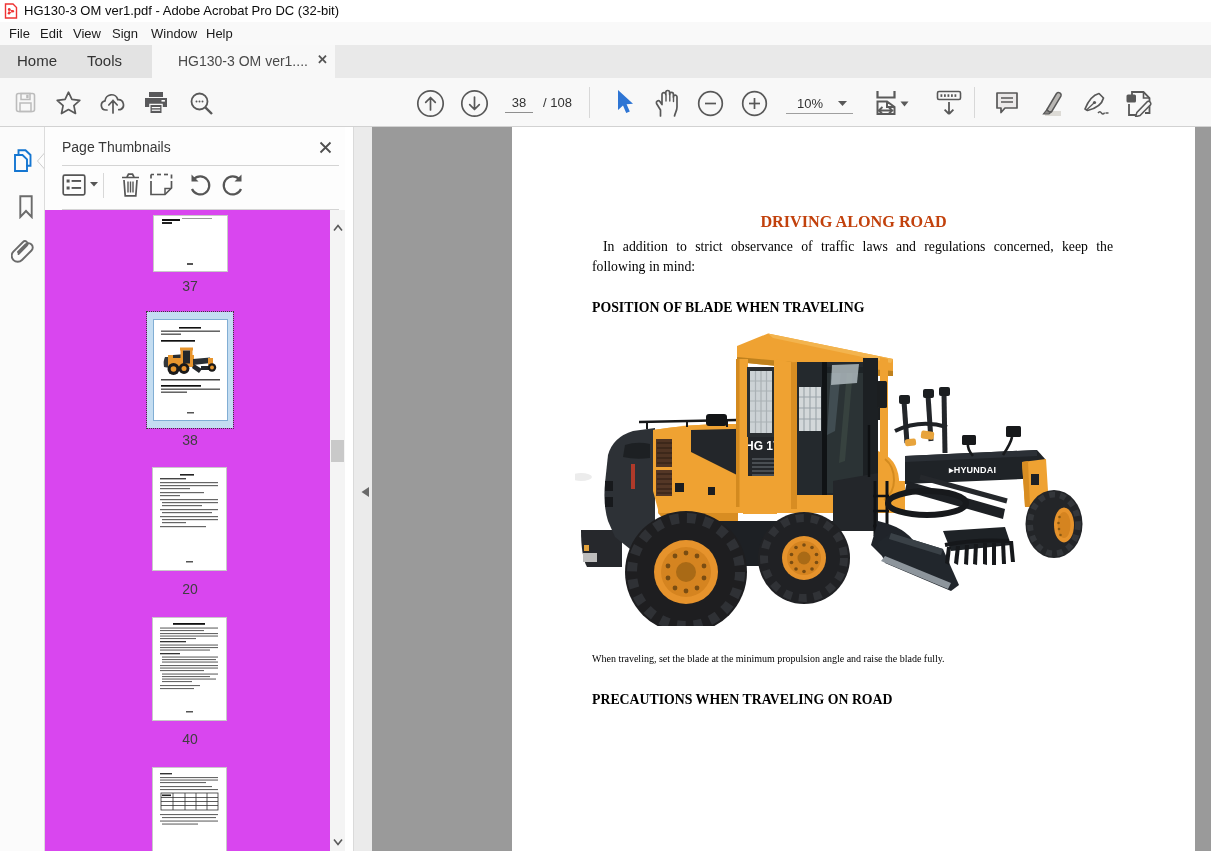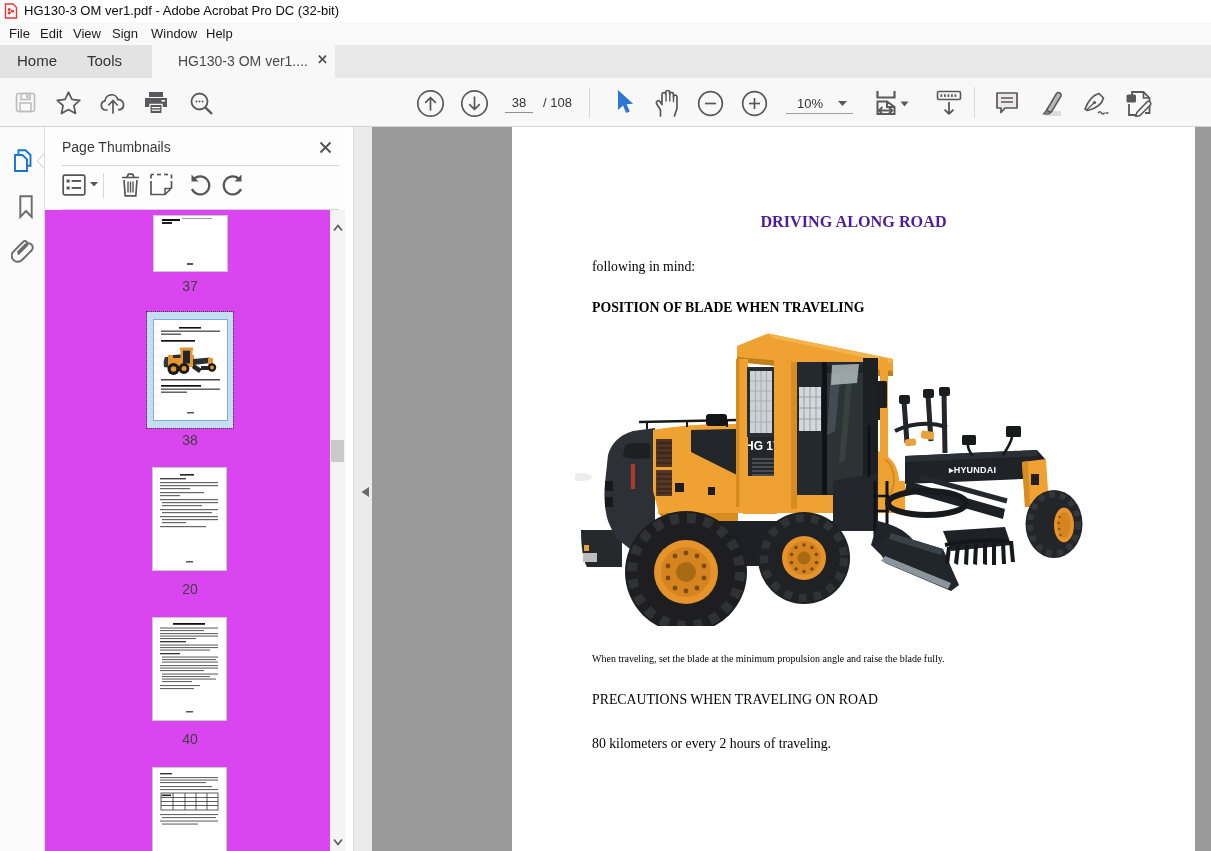--- a/index.html
+++ b/index.html
@@ -383,21 +383,22 @@
       </svg>
   </div>
   <div id="splitgap"></div>
   <div id="splitter">
     <svg class="abs" style="left:6px;top:359px" width="10" height="12" viewBox="0 0 10 12">
         <path d="M9 1 V11 L1.5 6 Z" fill="#6a6a6a"></path>
       </svg>
   </div>
   <div id="docarea">
     <div id="page">
-      <div class="abs serif" style="left:0;top:85px;width:683px;text-align:center;font-weight:bold;font-size:16.2px;line-height:20px;color:#4c1d95">DRIVING ALONG ROAD</div>
+      <div class="abs serif" style="left:0;top:85px;width:683px;text-align:center;font-weight:bold;font-size:16.2px;line-height:20px;color:#c2410c">DRIVING ALONG ROAD</div>
+      <div class="abs serif" style="left:80px;top:110px;width:521px;font-size:13.75px;line-height:20px;color:#000;text-align:justify;text-align-last:justify;text-indent:11px">In addition to strict observance of traffic laws and regulations concerned, keep the</div>
       <div class="abs serif" style="left:80px;top:130px;font-size:13.75px;line-height:20px;color:#000">following in mind:</div>
       <div class="abs serif" style="left:80px;top:171px;font-weight:bold;font-size:13.8px;line-height:20px;color:#000">POSITION OF BLADE WHEN TRAVELING</div>
       <svg class="abs" style="left:63px;top:204px" width="515" height="295" viewBox="0 0 515 295">
 
         <ellipse cx="6" cy="146" rx="11" ry="4" fill="#ececec"></ellipse>
 
         <rect x="90" y="190" width="170" height="45" fill="#1d2024"></rect>
 
         <path d="M6 199 L47 199 L47 236 L12 236 Q6 225 6 199 Z" fill="#26282c"></path>
         <rect x="8" y="222" width="14" height="9" fill="#bdbdbd"></rect>
@@ -566,18 +567,17 @@
         <ellipse cx="489" cy="194" rx="10" ry="17.5" fill="#e6932c"></ellipse>
         <ellipse cx="489" cy="194" rx="6.5" ry="13" fill="#d58420"></ellipse>
         <g fill="#8a5a14">
             <circle cx="484.5" cy="186" r="1.3"></circle>
             <circle cx="483.5" cy="192" r="1.3"></circle>
             <circle cx="484" cy="198" r="1.3"></circle>
             <circle cx="485.5" cy="204" r="1.3"></circle>
           </g>
       </svg>
       <div class="abs serif" style="left:80px;top:522px;font-size:10px;line-height:20px;color:#000">When traveling, set the blade at the minimum propulsion angle and raise the blade fully.</div>
-      <div class="abs serif" style="left:80px;top:562.5px;font-weight:normal;font-size:13.8px;line-height:20px;color:#000">PRECAUTIONS WHEN TRAVELING ON ROAD</div>
-      <div class="abs serif" style="left:80px;top:606.5px;font-size:13.75px;line-height:20px;color:#000">80 kilometers or every 2 hours of traveling.</div>
+      <div class="abs serif" style="left:80px;top:562.5px;font-weight:bold;font-size:13.8px;line-height:20px;color:#000">PRECAUTIONS WHEN TRAVELING ON ROAD</div>
     </div>
     <div id="rightstrip"></div>
   </div>
 </div>
 
 </body></html>

